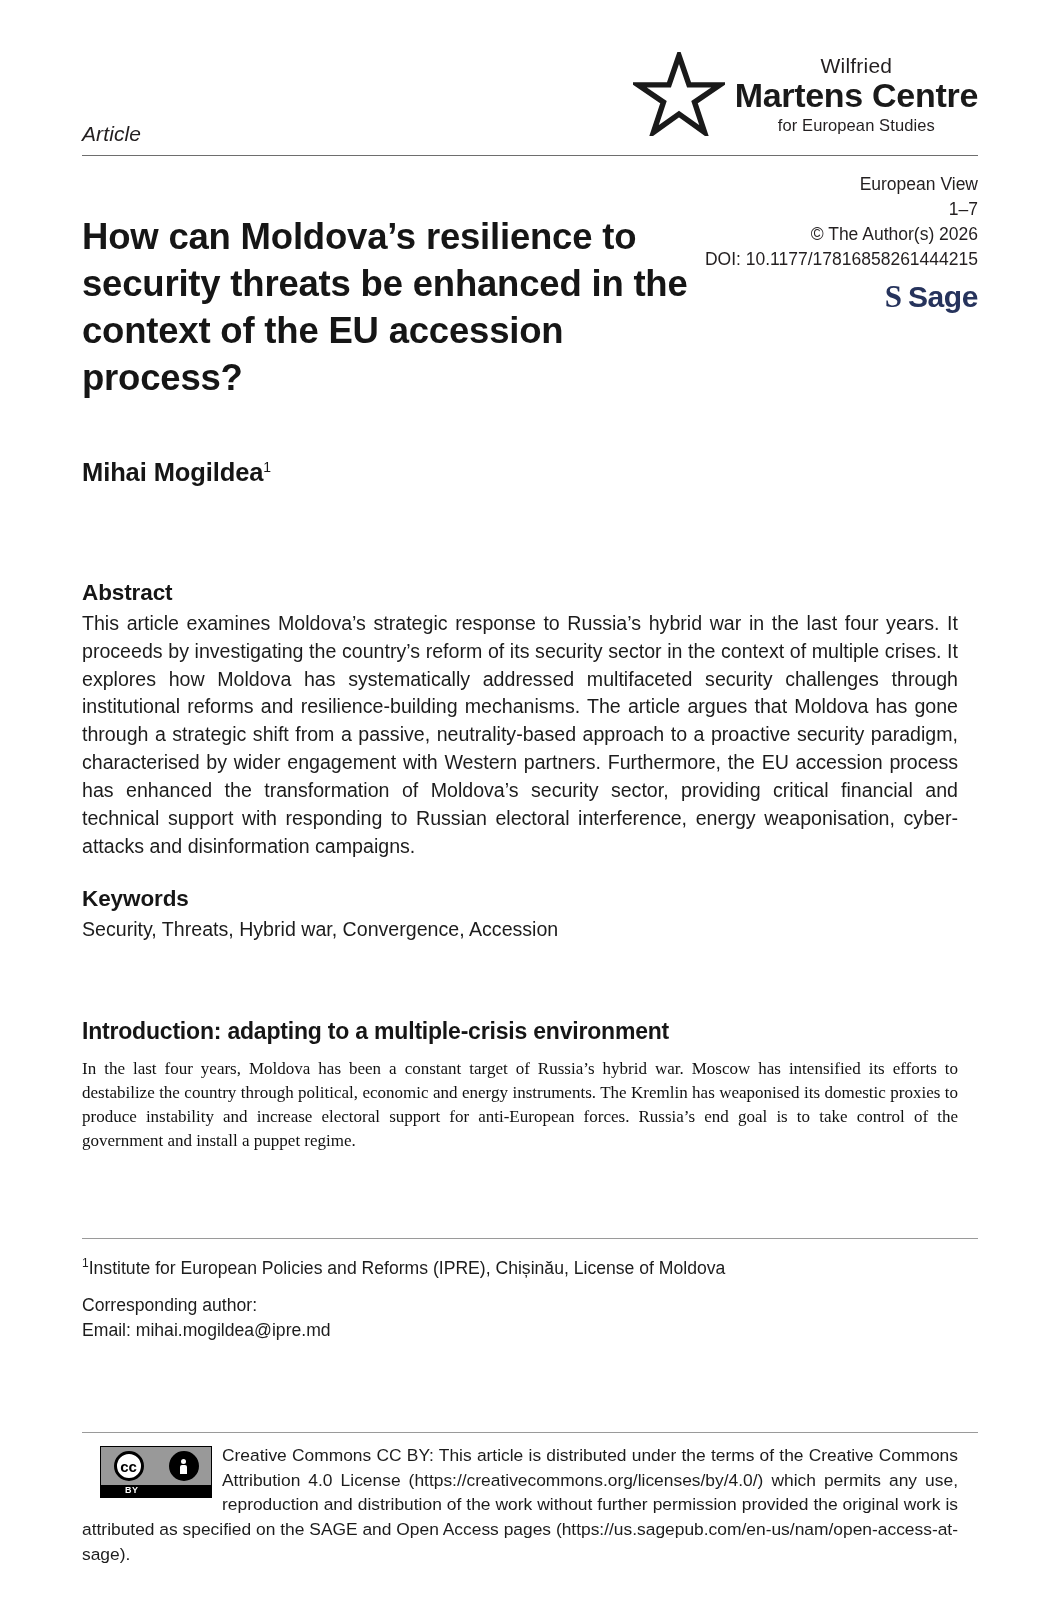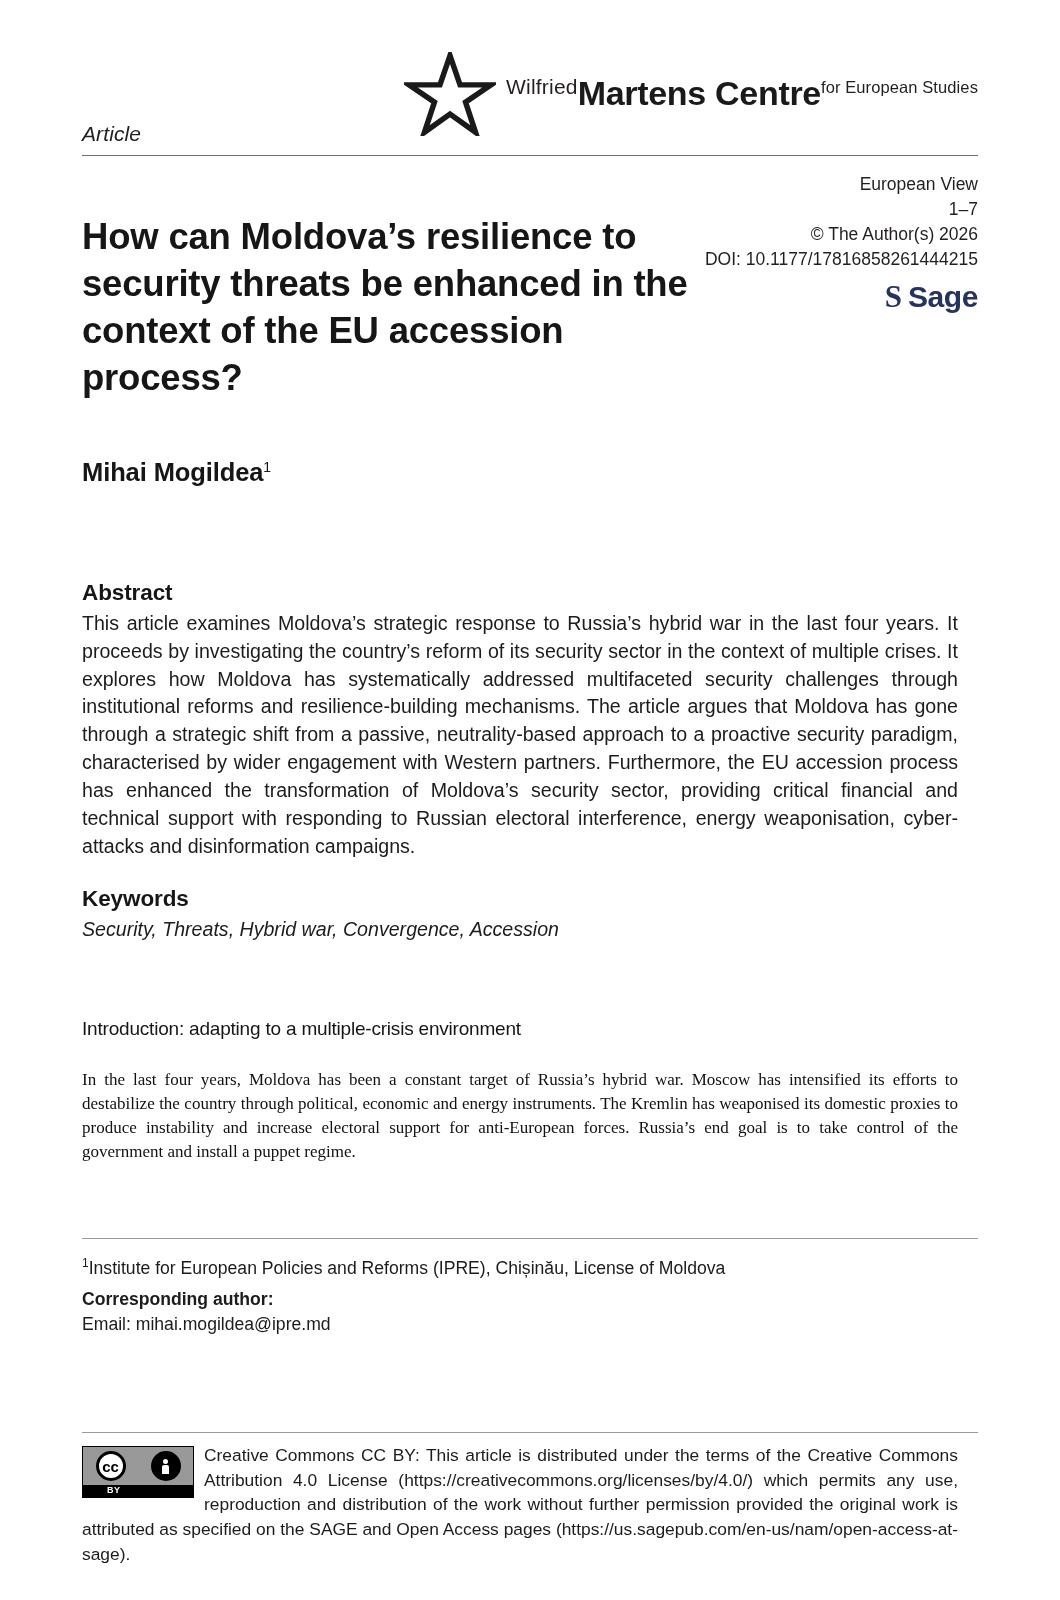--- a/index.html
+++ b/index.html
@@ -47,22 +47,24 @@
     gap: 10px;
   }
   .logo-star {
     width: 92px;
     height: 84px;
     flex: none;
     display: block;
   }
   .logo-text {
     display: flex;
+    flex-direction: column;
     justify-content: center;
     line-height: 1.0;
+    text-align: center;
   }
   .logo-line1 {
     font-size: 21px;
     color: #231f20;
     letter-spacing: 0.2px;
     margin-bottom: 2px;
   }
   .logo-line2 {
     font-size: 34px;
     font-weight: bold;
@@ -172,35 +174,34 @@
     position: absolute;
     left: 82px;
     top: 886px;
     width: 876px;
   }
   .keywords-body {
     font-size: 19.6px;
     line-height: 1.42;
     color: #1c1c1c;
     margin: 0;
-    font-style: italic;
   }
 
   
   .intro-wrap {
     position: absolute;
     left: 82px;
     top: 1018px;
     width: 876px;
   }
   .intro-head {
-    font-size: 19px;
-    font-weight: normal;
+    font-size: 23px;
+    font-weight: bold;
     color: #161616;
-    margin: 0 0 28px 0;
+    margin: 0 0 12px 0;
     letter-spacing: -0.2px;
   }
   .intro-body {
     font-family: "Liberation Serif", serif;
     font-size: 17px;
     line-height: 1.42;
     text-align: justify;
     color: #111111;
     margin: 0;
   }
@@ -222,22 +223,22 @@
     font-size: 17.6px;
     line-height: 1.43;
     color: #1c1c1c;
   }
   .affil sup {
     font-size: 12px;
     vertical-align: super;
     line-height: 0;
   }
   .corr-head {
-    font-weight: bold;
-    margin-top: 6px;
+    font-weight: normal;
+    margin-top: 12px;
   }
   .corr-line { }
 
   
   .rule-lic {
     position: absolute;
     left: 82px;
     right: 82px;
     top: 1432px;
     height: 1px;
@@ -250,21 +251,21 @@
     width: 876px;
     font-size: 17.4px;
     line-height: 1.42;
     color: #1c1c1c;
     text-align: justify;
   }
   .cc-badge {
     float: left;
     width: 112px;
     height: 52px;
-    margin: 3px 10px 0 0;
+    margin: 3px 10px 0 18px;
     background: #000000;
     border: 1px solid #000;
     box-sizing: border-box;
     position: relative;
   }
   .cc-badge .cc-top {
     position: absolute;
     left: 0; right: 0; top: 0;
     height: 38px;
     background: #999999;

